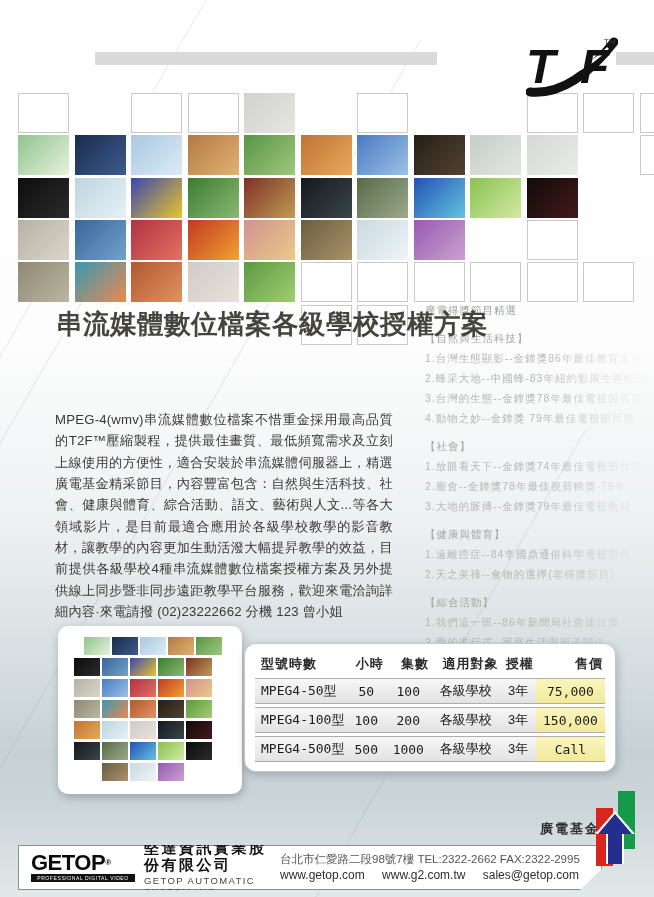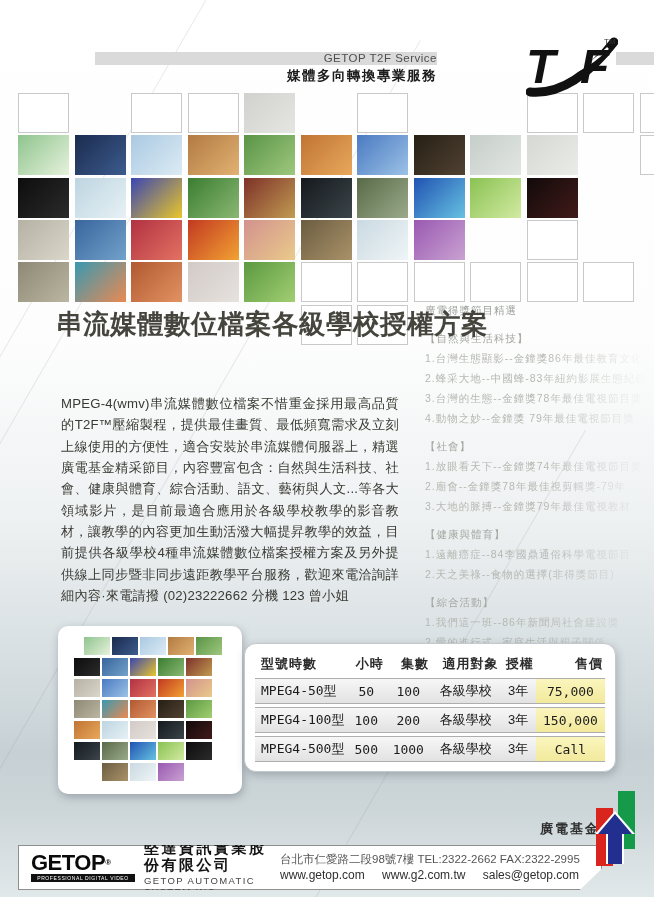--- a/index.html
+++ b/index.html
@@ -20,22 +20,22 @@
   .awards{position:absolute;left:425px;top:300px;width:232px;z-index:1;font-size:10.5px;line-height:20px;letter-spacing:1px;
     -webkit-mask-image:linear-gradient(90deg,#000 50%,rgba(0,0,0,0) 96%);
     mask-image:linear-gradient(90deg,#000 50%,rgba(0,0,0,0) 96%);white-space:nowrap;}
   .aw-title{color:#9da29c;}
   .aw-head{color:#a5a8a2;margin-top:8px;}
   .aw-item{color:#b6b8b2;}
   
   .title{position:absolute;left:56px;top:308px;z-index:3;color:#45453e;}
   .title h1{font-size:38px;font-weight:600;letter-spacing:1px;margin:0;line-height:42px;}
   .title h2{font-size:26.5px;font-weight:bold;letter-spacing:.5px;margin:1px 0 12px;line-height:30px;}
-  .bodytxt{position:absolute;left:55px;top:380px;width:338px;z-index:3;font-size:13.2px;line-height:21.3px;
-    color:#3a3a34;text-align:justify;letter-spacing:.2px;margin-left:6px;}
+  .bodytxt{position:absolute;left:55px;top:396px;width:338px;z-index:3;font-size:13.2px;line-height:21.3px;
+    color:#3a3a34;text-align:justify;letter-spacing:.2px;}
   
   .mini{position:absolute;left:58px;top:626px;width:184px;height:168px;background:#fff;border-radius:10px;
     box-shadow:1px 3px 8px rgba(60,70,80,.35);padding:11px 0 0 12px;box-sizing:border-box;z-index:2;}
   .mrow{height:21px;white-space:nowrap;}
   .mtile{display:inline-block;width:26px;height:18px;margin-right:2px;}
   
   .pcard{position:absolute;left:244px;top:643px;width:372px;height:129px;background:#fff;border-radius:12px;
     border:1px solid #c2c8cc;box-shadow:1px 3px 8px rgba(60,70,80,.3);z-index:2;padding:7px 10px;box-sizing:border-box;}
   .pcard table{width:100%;border-collapse:separate;border-spacing:0 3px;font-size:13px;}
   .pcard th{font-weight:bold;color:#2c2c2c;padding:1px 2px 2px;font-size:13px;text-align:right;letter-spacing:1px;}
@@ -71,24 +71,20 @@
 
 <div class="page">
 
   <div class="hl" style="left:240px;top:-60px"></div>
   <div class="hl" style="left:420px;top:40px"></div>
   <div class="hl" style="left:140px;top:200px"></div>
   <div class="hl" style="left:585px;top:430px"></div>
 
   <div class="hdr-bar" style="left:95px;width:342px"></div>
   <div class="hdr-bar" style="left:616px;width:38px"></div>
-  <div class="hdr-text">
-    <div class="hdr-en">GETOP T2F Service</div>
-    <div class="hdr-zh">媒體多向轉換專業服務</div>
-  </div>
   <div class="t2f">
     <svg width="92" height="62" viewBox="0 0 92 62">
       <path d="M4 56 Q 46 60 88 6" stroke="#111" stroke-width="9" fill="none" stroke-linecap="round"></path>
       <path d="M14 42 Q 50 44 82 12" stroke="#fff" stroke-width="2.5" fill="none"></path>
       <text x="0" y="47" font-size="48" font-weight="bold" font-style="italic" fill="#111" font-family="Liberation Sans, sans-serif">T</text>
       <text x="54" y="47" font-size="48" font-weight="bold" font-style="italic" fill="#111" font-family="Liberation Sans, sans-serif">F</text>
       <text x="78" y="8" font-size="8" fill="#333" font-family="Liberation Sans, sans-serif">TM</text>
     </svg>
   </div>
 

